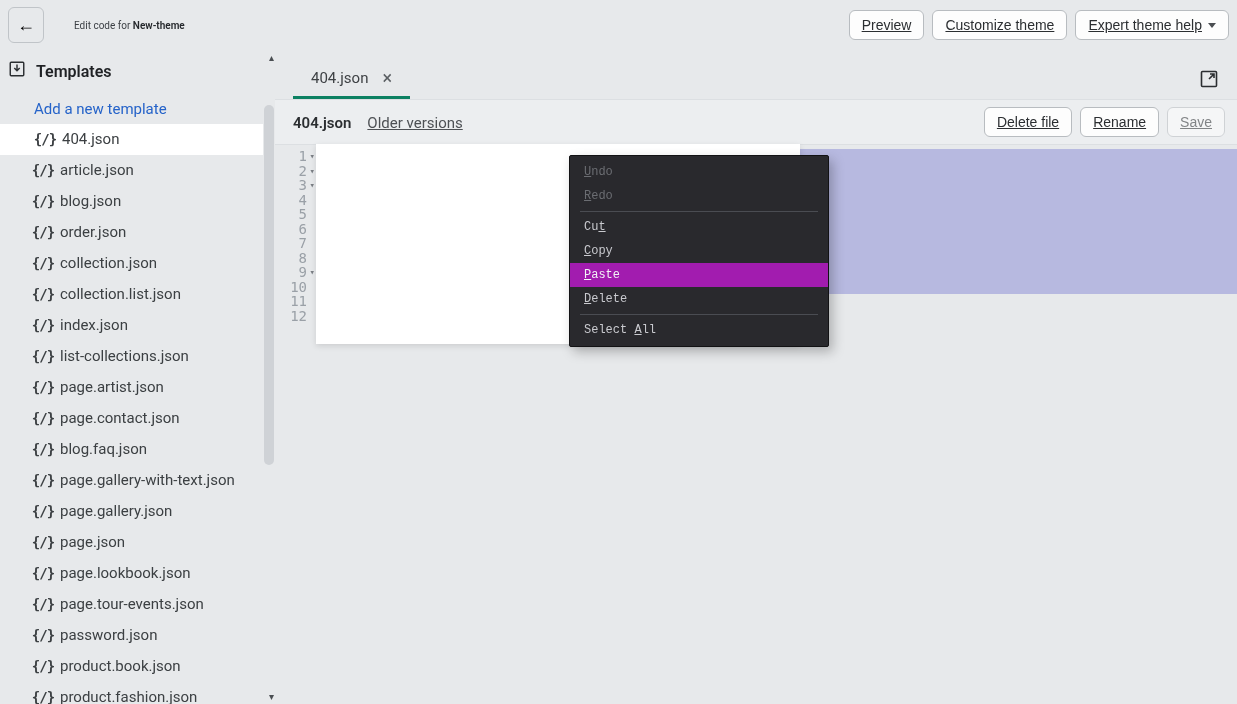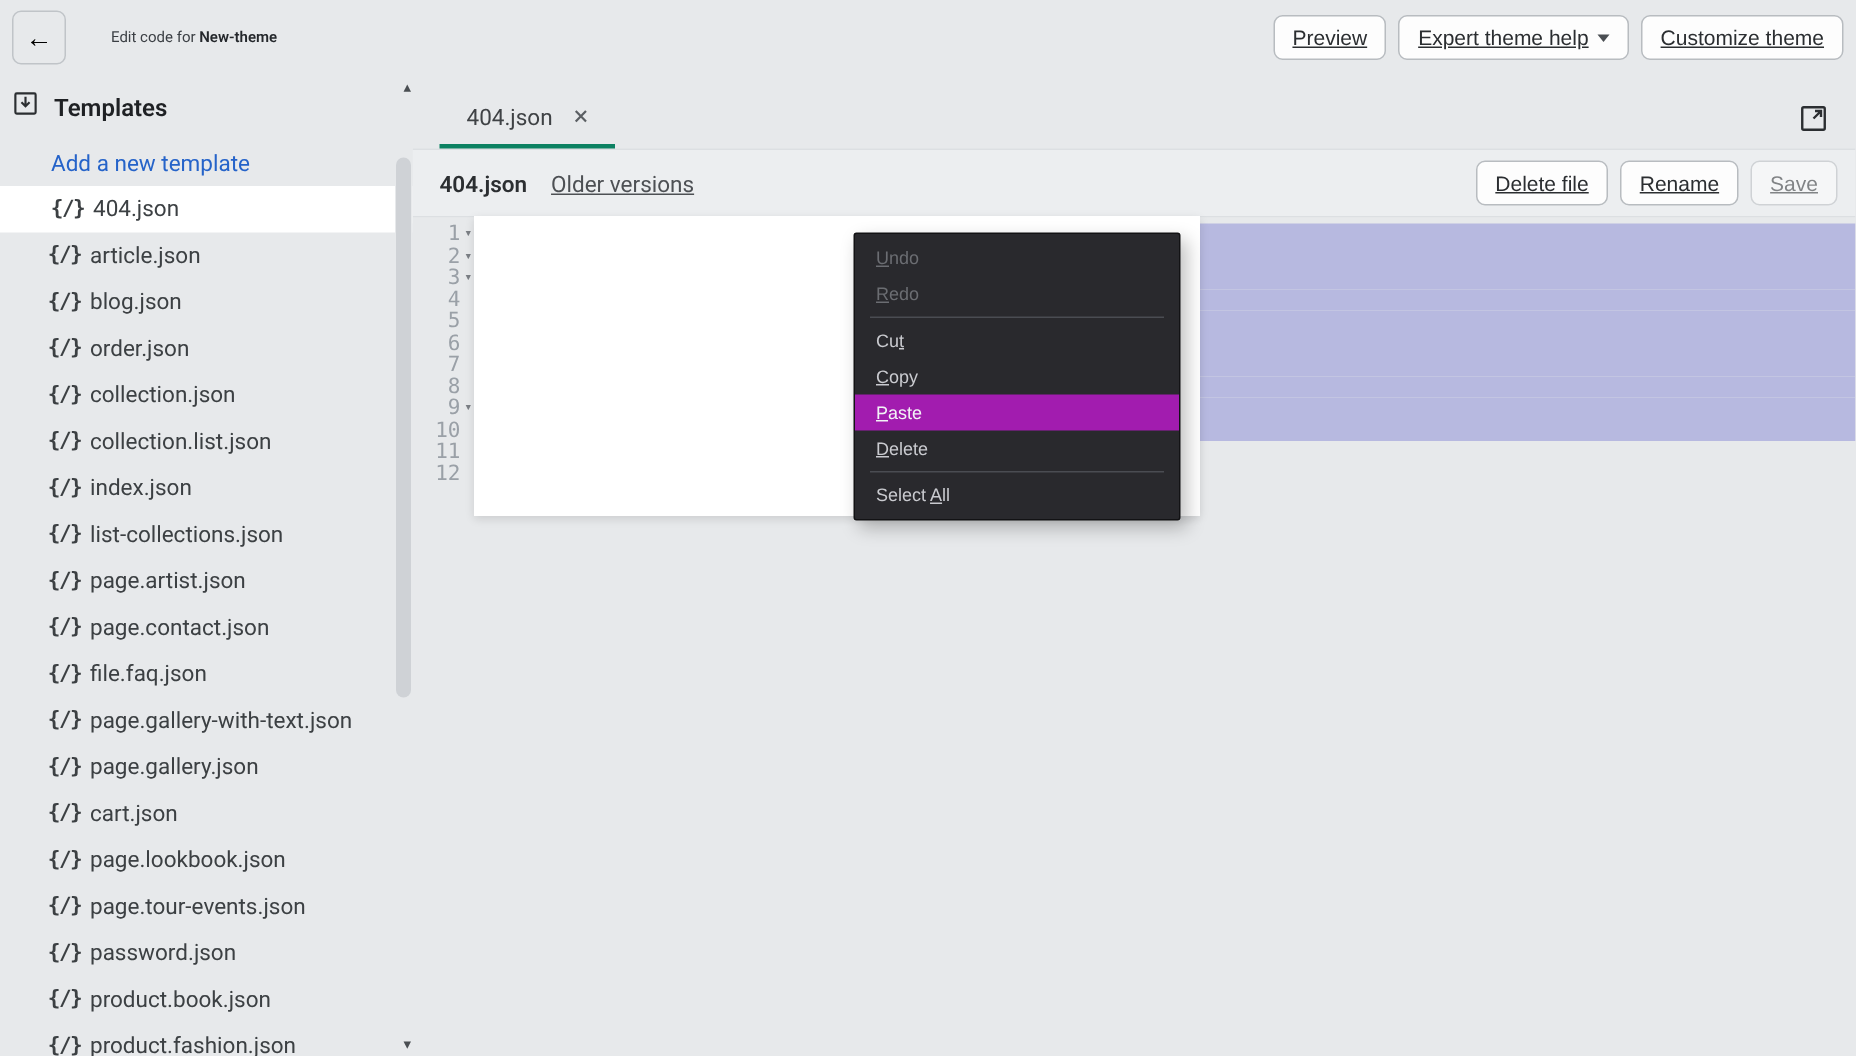--- a/index.html
+++ b/index.html
@@ -246,26 +246,26 @@
   }
   .tok-key { color: #9c2a2a; }
   .tok-str { color: #b33232; }
 
   
 
   .context-menu {
     position: absolute;
     top: 155px;
     left: 569px;
-    width: 218px;
+    width: 260px;
     background: #29292d;
     border: 1px solid #121214;
     border-radius: 2px;
     box-shadow: 4px 5px 12px rgba(0,0,0,0.25);
-    font-family: Liberation Sans, sans-serif;
+    font-family: Liberation Mono, monospace;
     font-size: 12px;
     color: #c9cacf;
     z-index: 20;
     padding: 4px 0;
   }
   .context-menu .item {
     padding: 5px 14px;
     cursor: default;
   }
   .context-menu .item.disabled { color: #6b6d72; }
@@ -294,25 +294,25 @@
   <div class="topbar-left">
     <button class="back-btn">
       <span>←</span>
     </button>
     <div class="title">
       <span>Edit code for </span><b>New-theme</b>
     </div>
   </div>
   <div class="topbar-right">
     <button class="btn">Preview</button>
+    <button class="btn">Customize theme</button>
     <button class="btn">
       <span>Expert theme help</span>
       <span class="chev-down"></span>
     </button>
-    <button class="btn">Customize theme</button>
   </div>
 </div>
 
 <div class="body-area">
 
   <div class="sidebar">
     <div class="sidebar-scroll">
       <div class="sidebar-header">
         <span class="download-icon">
           <svg viewBox="0 0 20 20" fill="none" stroke="#2b2e31" stroke-width="1.6">
@@ -359,33 +359,33 @@
           <div class="file-item">
             <span class="json-icon">{/}</span>
             <span>page.artist.json</span>
           </div>
           <div class="file-item">
             <span class="json-icon">{/}</span>
             <span>page.contact.json</span>
           </div>
           <div class="file-item">
             <span class="json-icon">{/}</span>
-            <span>file.faq.json</span>
+            <span>blog.faq.json</span>
           </div>
           <div class="file-item">
             <span class="json-icon">{/}</span>
             <span>page.gallery-with-text.json</span>
           </div>
           <div class="file-item">
             <span class="json-icon">{/}</span>
             <span>page.gallery.json</span>
           </div>
           <div class="file-item">
             <span class="json-icon">{/}</span>
-            <span>cart.json</span>
+            <span>page.json</span>
           </div>
           <div class="file-item">
             <span class="json-icon">{/}</span>
             <span>page.lookbook.json</span>
           </div>
           <div class="file-item">
             <span class="json-icon">{/}</span>
             <span>page.tour-events.json</span>
           </div>
           <div class="file-item">

